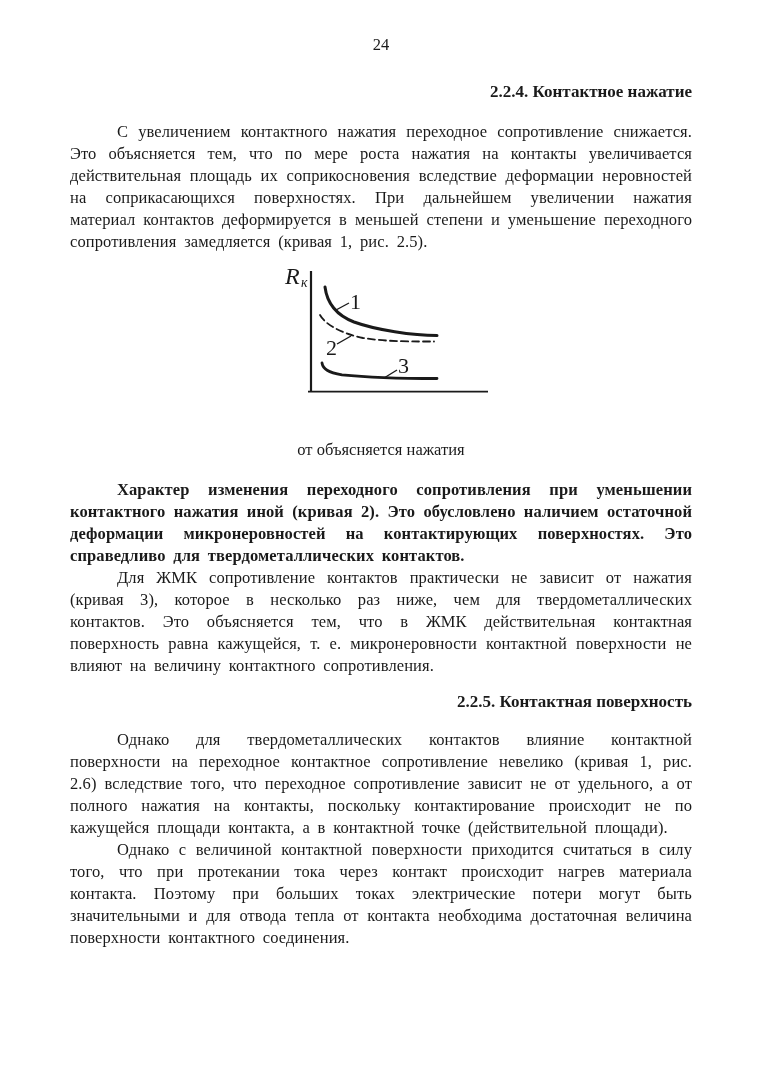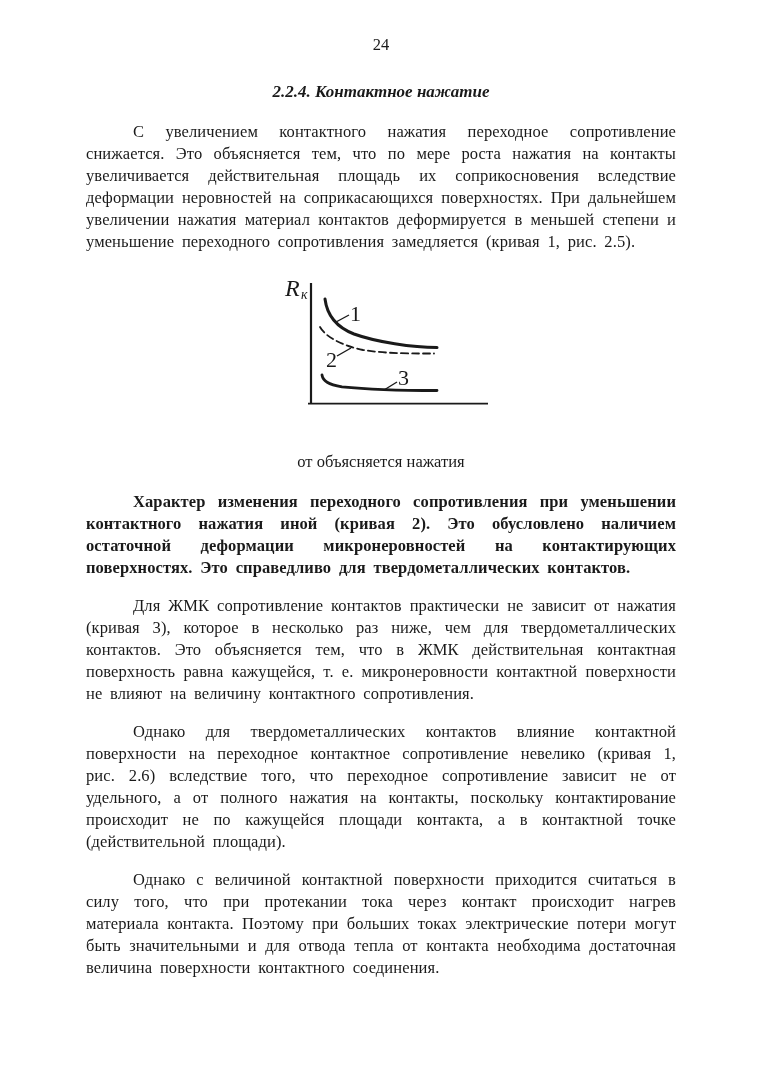--- a/index.html
+++ b/index.html
@@ -20,30 +20,29 @@
     padding: 34px 71px 0 70px;
     overflow: hidden;
   }
   .page-number {
     text-align: center;
     margin: 0 0 25px 0;
   }
   .section-heading {
     font-weight: bold;
     font-size: 17px;
-    text-align: center;
+    text-align: right;
     margin: 0 0 18px 0;
-    font-style: italic;
   }
   .section-heading.second {
     margin-top: 14px;
     margin-bottom: 16px;
   }
   .para {
-    margin: 16px;
+    margin: 0;
     text-align: justify;
     text-indent: 47px;
     word-spacing: 3.5px;
     letter-spacing: 0.1px;
   }
   .figure-block {
     margin: 4px 0 0 208px;
     width: 213px;
     height: 140px;
   }
@@ -125,19 +124,20 @@
   </div>
 
   <div class="figure-caption">
     <div>от объясняется нажатия</div>
   </div>
 
   <p class="para" style="margin-top: 18px; font-weight: bold;">Характер изменения переходного сопротивления при уменьшении контактного нажатия иной (кривая 2). Это обусловлено наличием остаточной деформации микронеровностей на контактирующих поверхностях. Это справедливо для твердометаллических контактов.</p>
 
   <p class="para">Для ЖМК сопротивление контактов практически не зависит от нажатия (кривая 3), которое в несколько раз ниже, чем для твердометаллических контактов. Это объясняется тем, что в ЖМК действительная контактная поверхность равна кажущейся, т. е. микронеровности контактной поверхности не влияют на величину контактного сопротивления.</p>
 
+  <div class="section-heading second">2.2.5. Контактная поверхность</div>
 
 
   <p class="para">Однако для твердометаллических контактов влияние контактной поверхности на переходное контактное сопротивление невелико (кривая 1, рис. 2.6) вследствие того, что переходное сопротивление зависит не от удельного, а от полного нажатия на контакты, поскольку контактирование происходит не по кажущейся площади контакта, а в контактной точке (действительной площади).</p>
 
   <p class="para">Однако с величиной контактной поверхности приходится считаться в силу того, что при протекании тока через контакт происходит нагрев материала контакта. Поэтому при больших токах электрические потери могут быть значительными и для отвода тепла от контакта необходима достаточная величина поверхности контактного соединения.</p>
 
 </div>
 
 </body></html>

